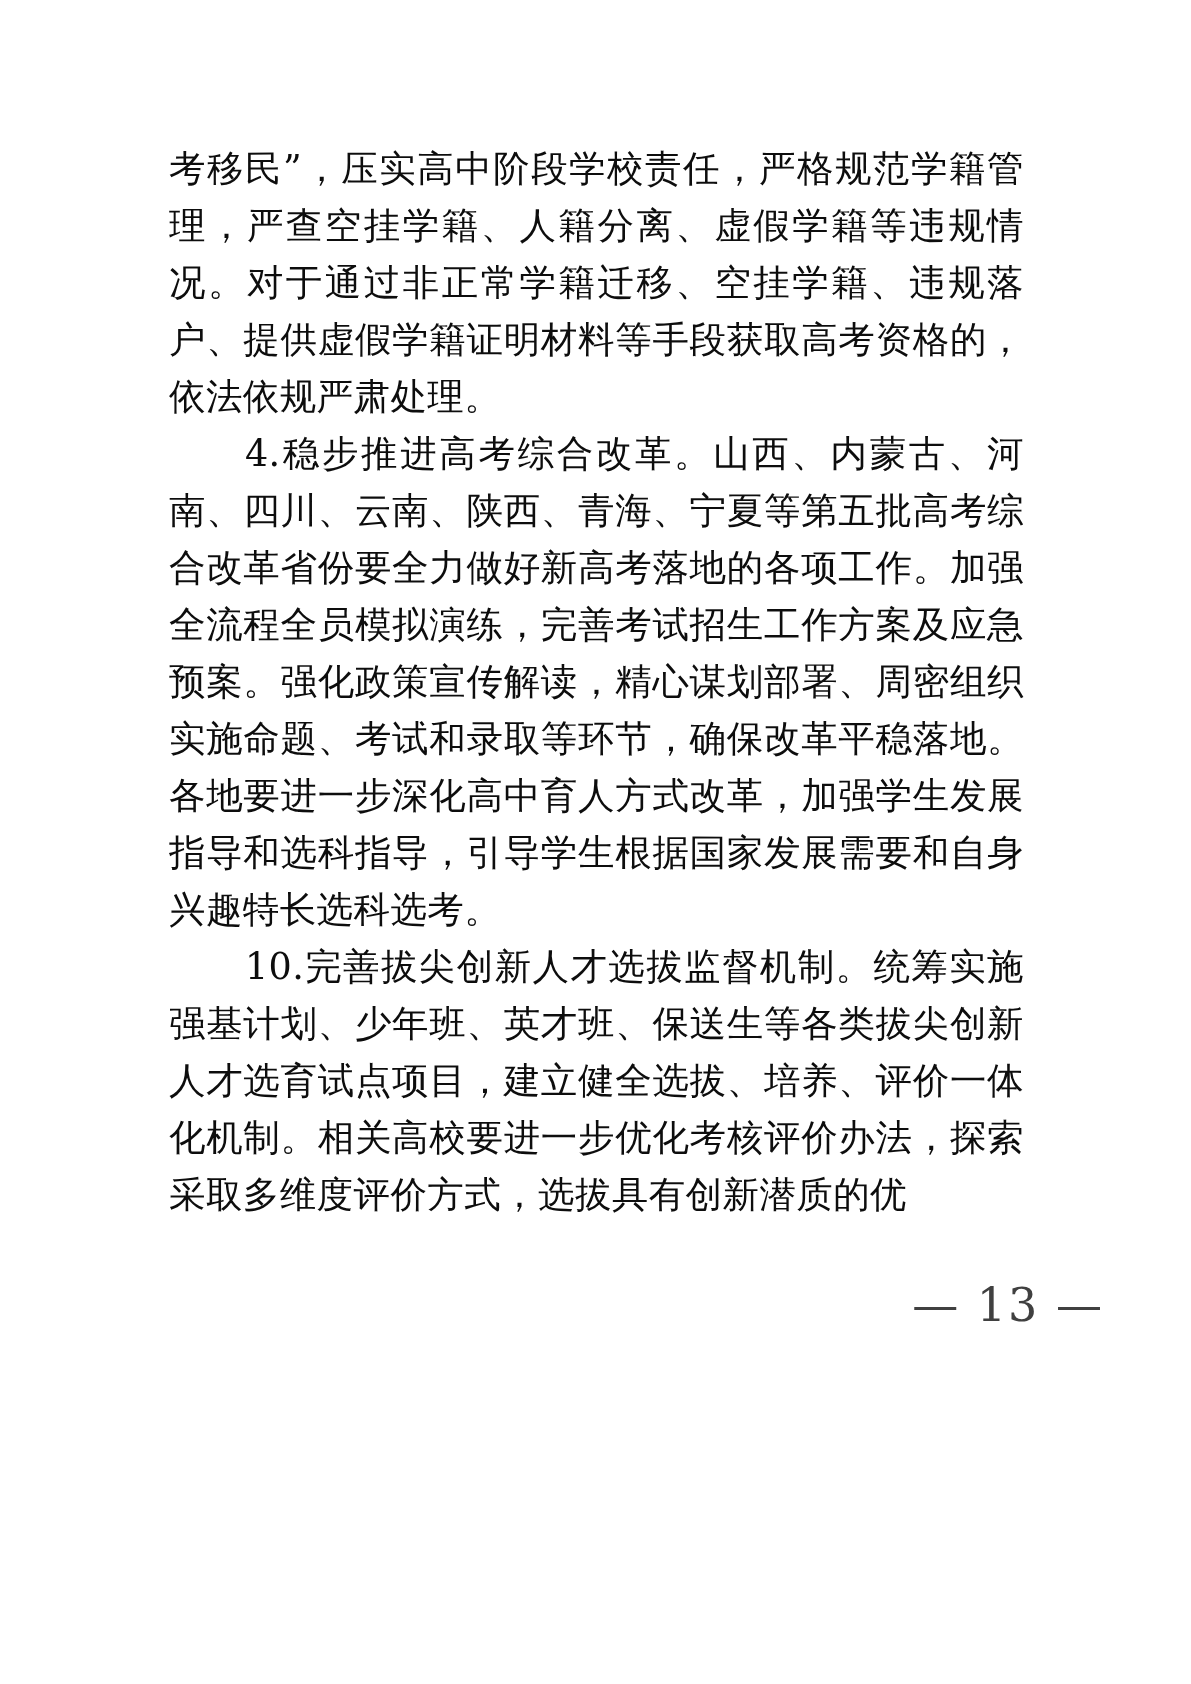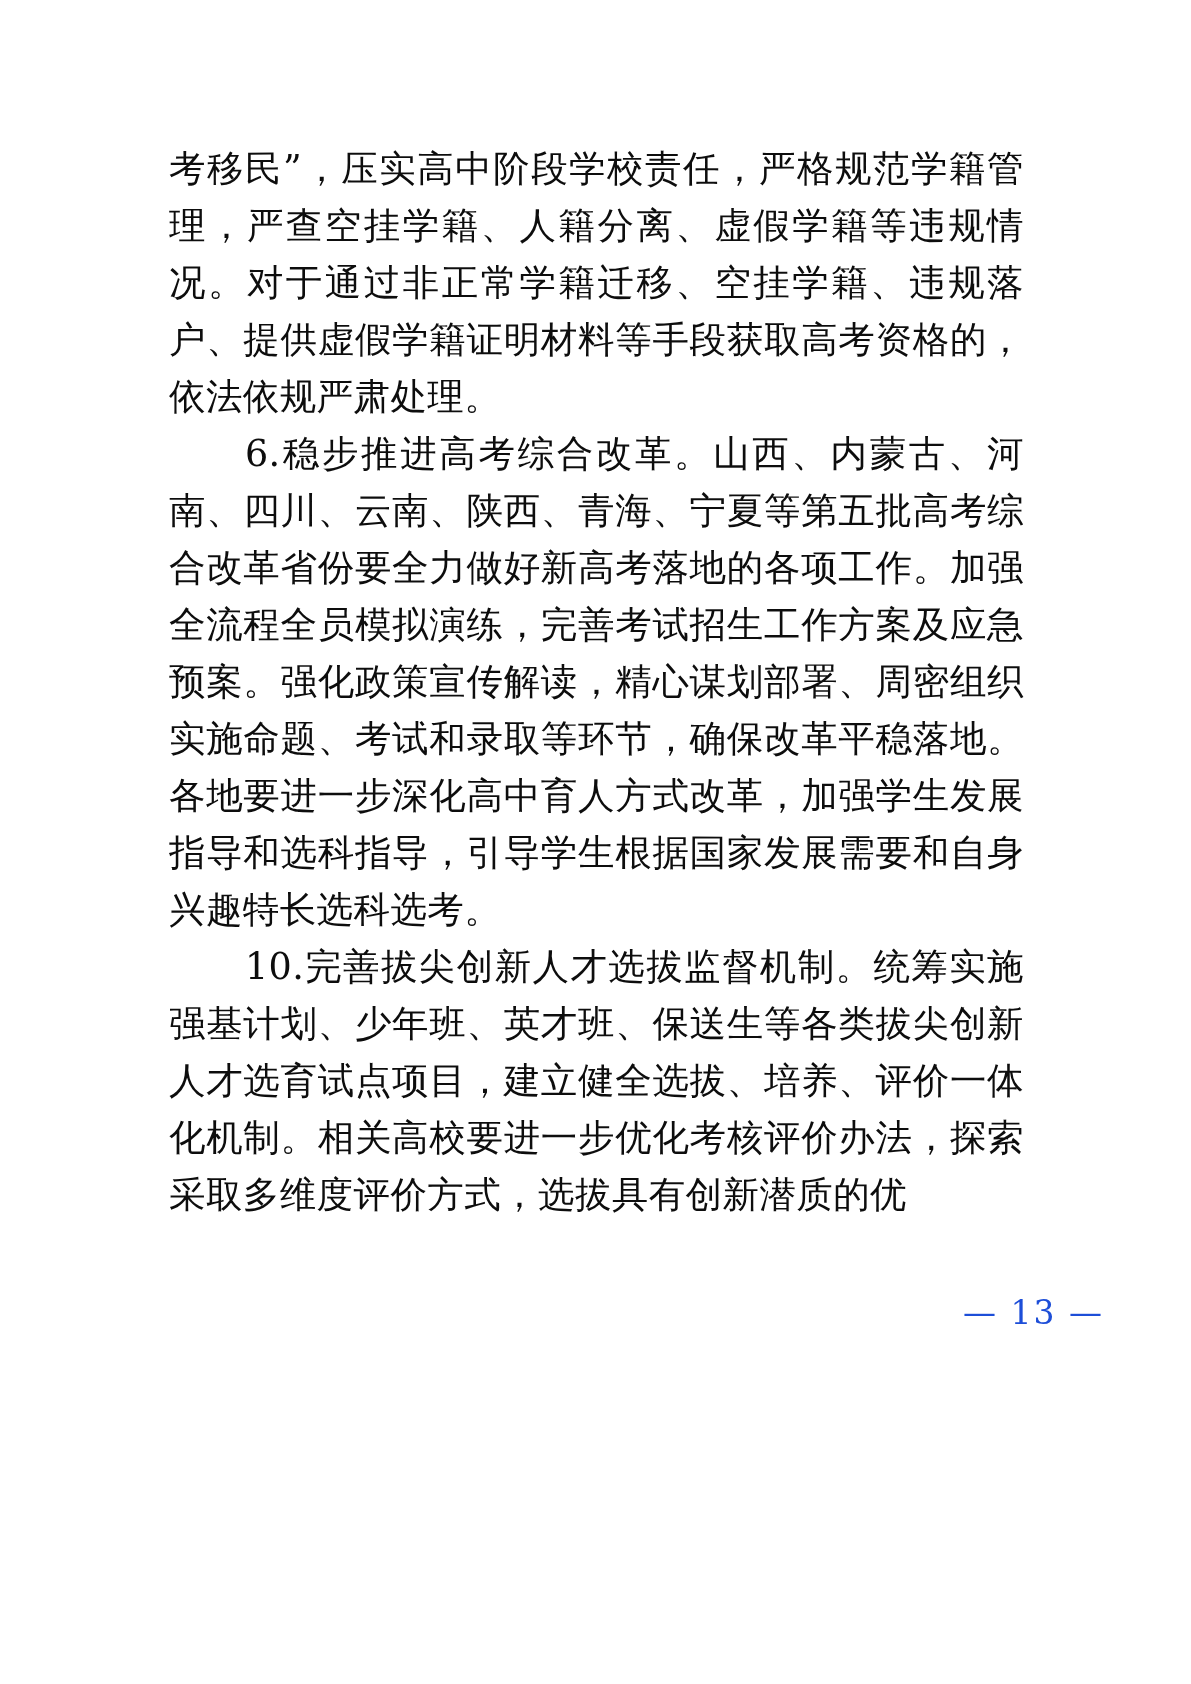--- a/index.html
+++ b/index.html
@@ -41,29 +41,29 @@
     line-height: 57px;
     color: #0d0d0d;
     text-indent: 76px;
     margin: 0;
     font-family: "DejaVu Serif", serif;
   }
   .footer {
     position: absolute;
     right: 128px;
     bottom: 148px;
-    font-size: 33px;
-    color: #1d4ed8;
+    font-size: 46px;
+    color: #404040;
     letter-spacing: 2px;
     font-family: "DejaVu Serif", serif;
   }
 </style>
 </head>
 <body>
 
 <div class="page">
   <div class="content">
     <p class="para">考移民”，压实高中阶段学校责任，严格规范学籍管理，严查空挂学籍、人籍分离、虚假学籍等违规情况。对于通过非正常学籍迁移、空挂学籍、违规落户、提供虚假学籍证明材料等手段获取高考资格的，依法依规严肃处理。</p>
-    <p class="para indent">6.稳步推进高考综合改革。山西、内蒙古、河南、四川、云南、陕西、青海、宁夏等第五批高考综合改革省份要全力做好新高考落地的各项工作。加强全流程全员模拟演练，完善考试招生工作方案及应急预案。强化政策宣传解读，精心谋划部署、周密组织实施命题、考试和录取等环节，确保改革平稳落地。各地要进一步深化高中育人方式改革，加强学生发展指导和选科指导，引导学生根据国家发展需要和自身兴趣特长选科选考。</p>
+    <p class="para indent">4.稳步推进高考综合改革。山西、内蒙古、河南、四川、云南、陕西、青海、宁夏等第五批高考综合改革省份要全力做好新高考落地的各项工作。加强全流程全员模拟演练，完善考试招生工作方案及应急预案。强化政策宣传解读，精心谋划部署、周密组织实施命题、考试和录取等环节，确保改革平稳落地。各地要进一步深化高中育人方式改革，加强学生发展指导和选科指导，引导学生根据国家发展需要和自身兴趣特长选科选考。</p>
     <p class="para indent">10.完善拔尖创新人才选拔监督机制。统筹实施强基计划、少年班、英才班、保送生等各类拔尖创新人才选育试点项目，建立健全选拔、培养、评价一体化机制。相关高校要进一步优化考核评价办法，探索采取多维度评价方式，选拔具有创新潜质的优</p>
   </div>
   <div class="footer">— 13 —</div>
 </div>
 
 </body></html>

